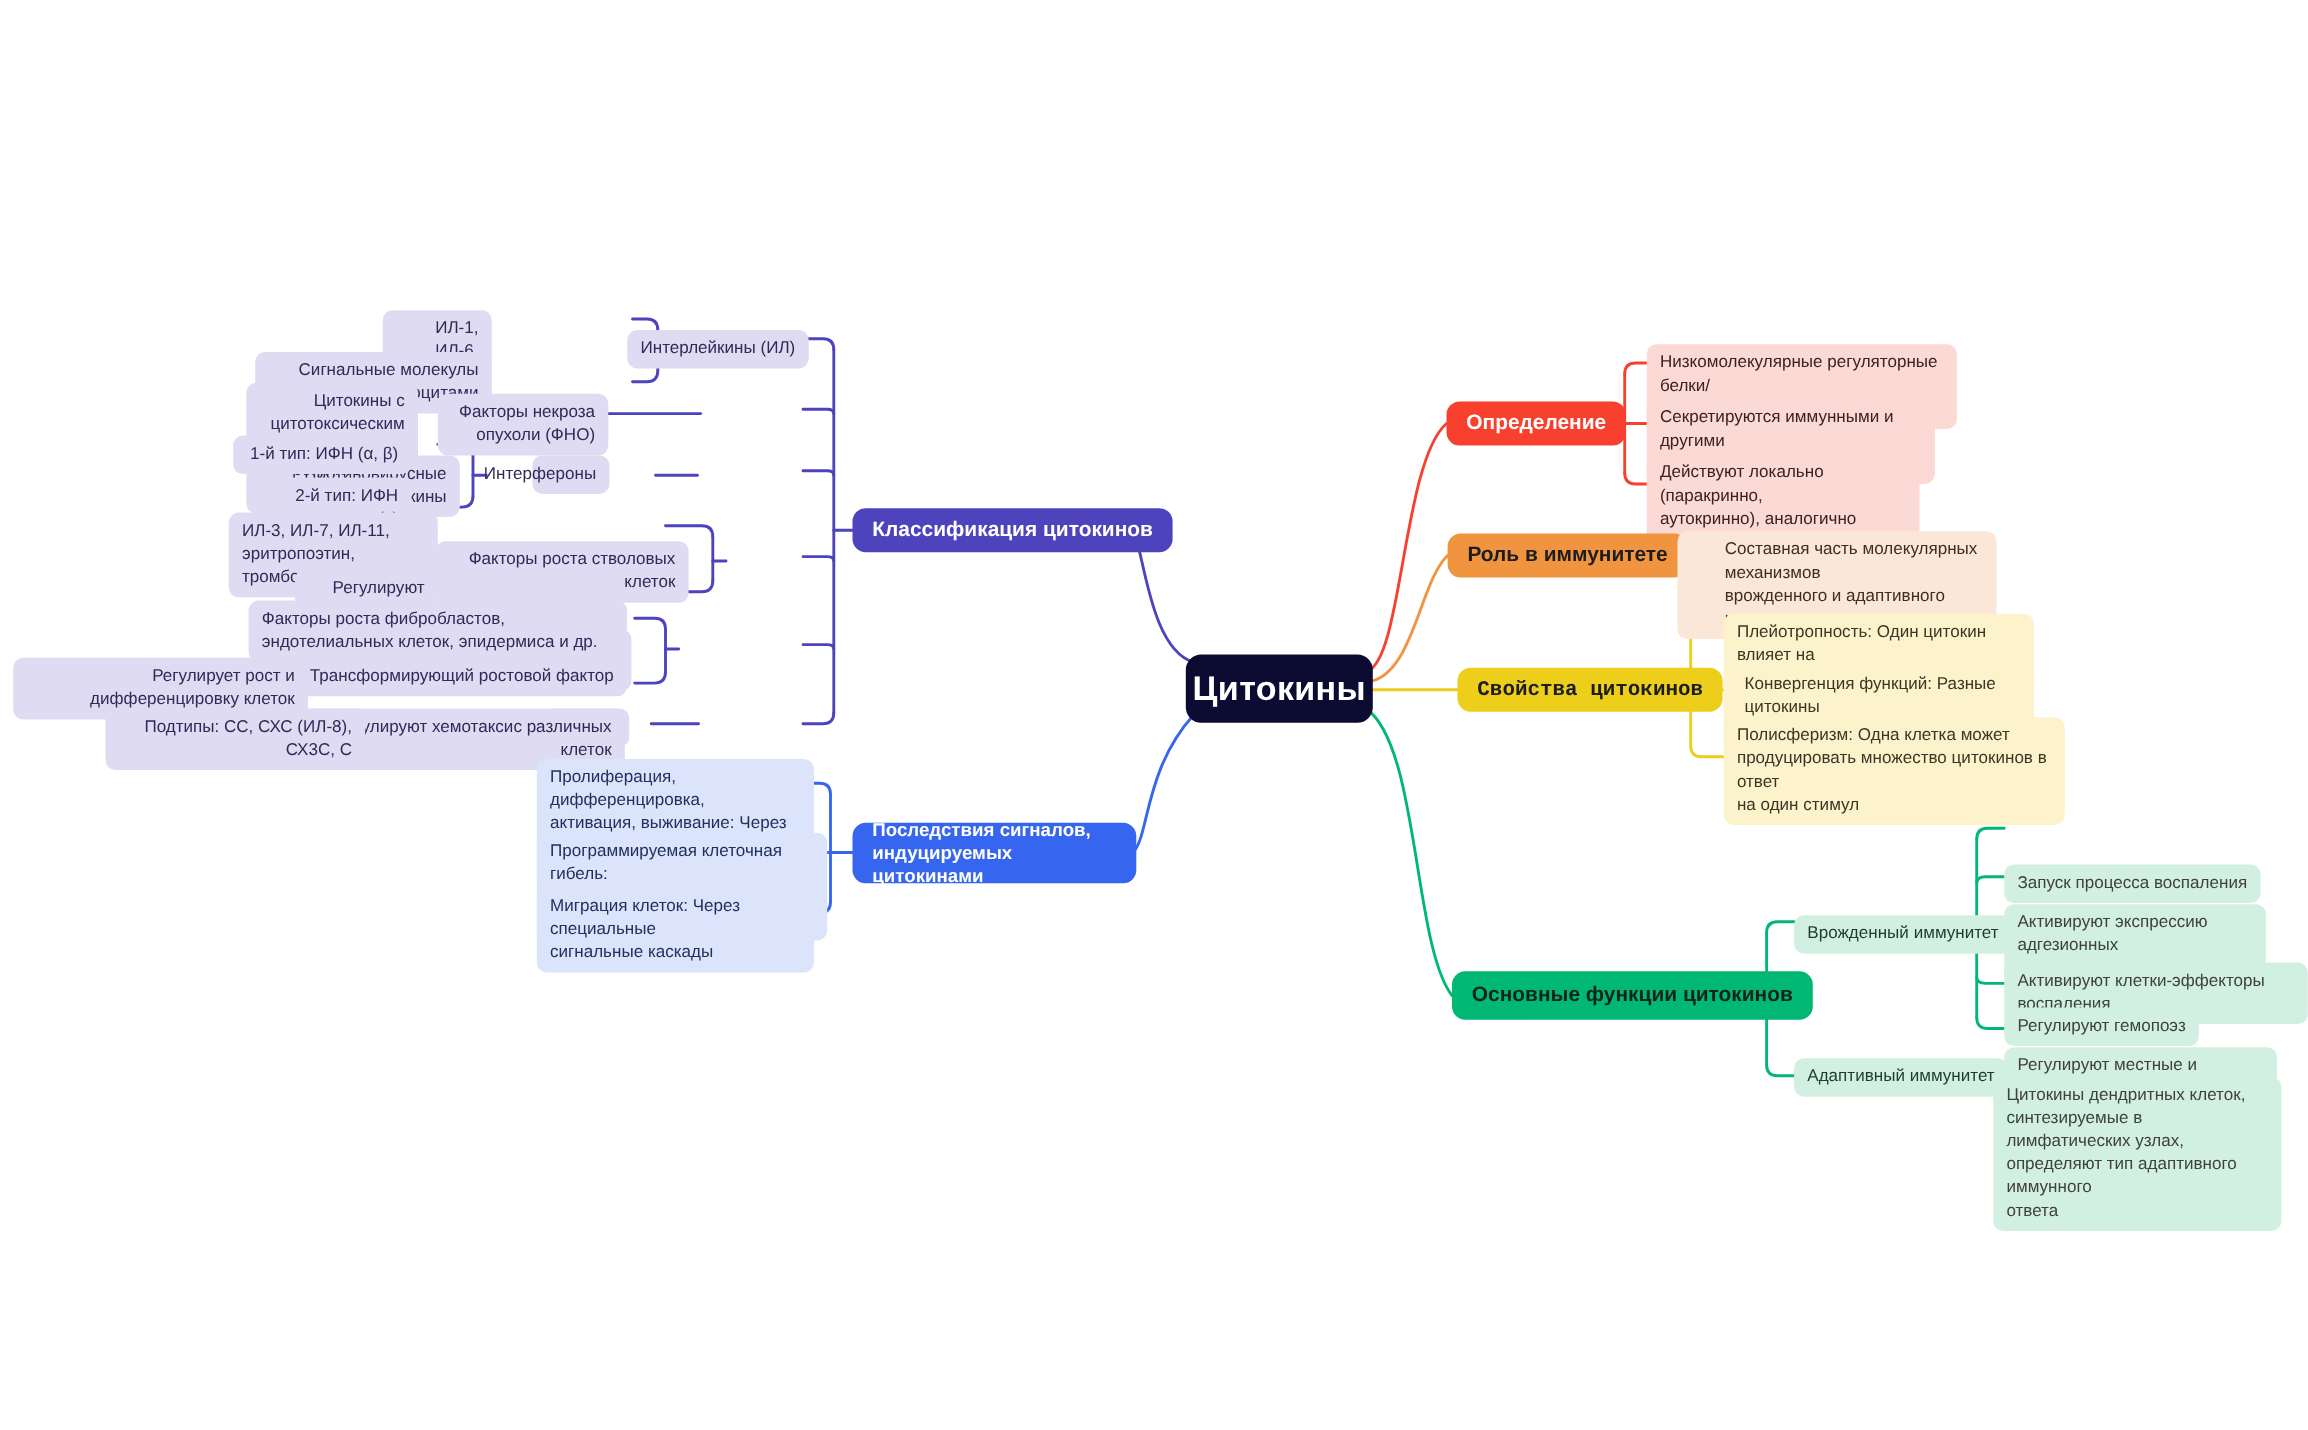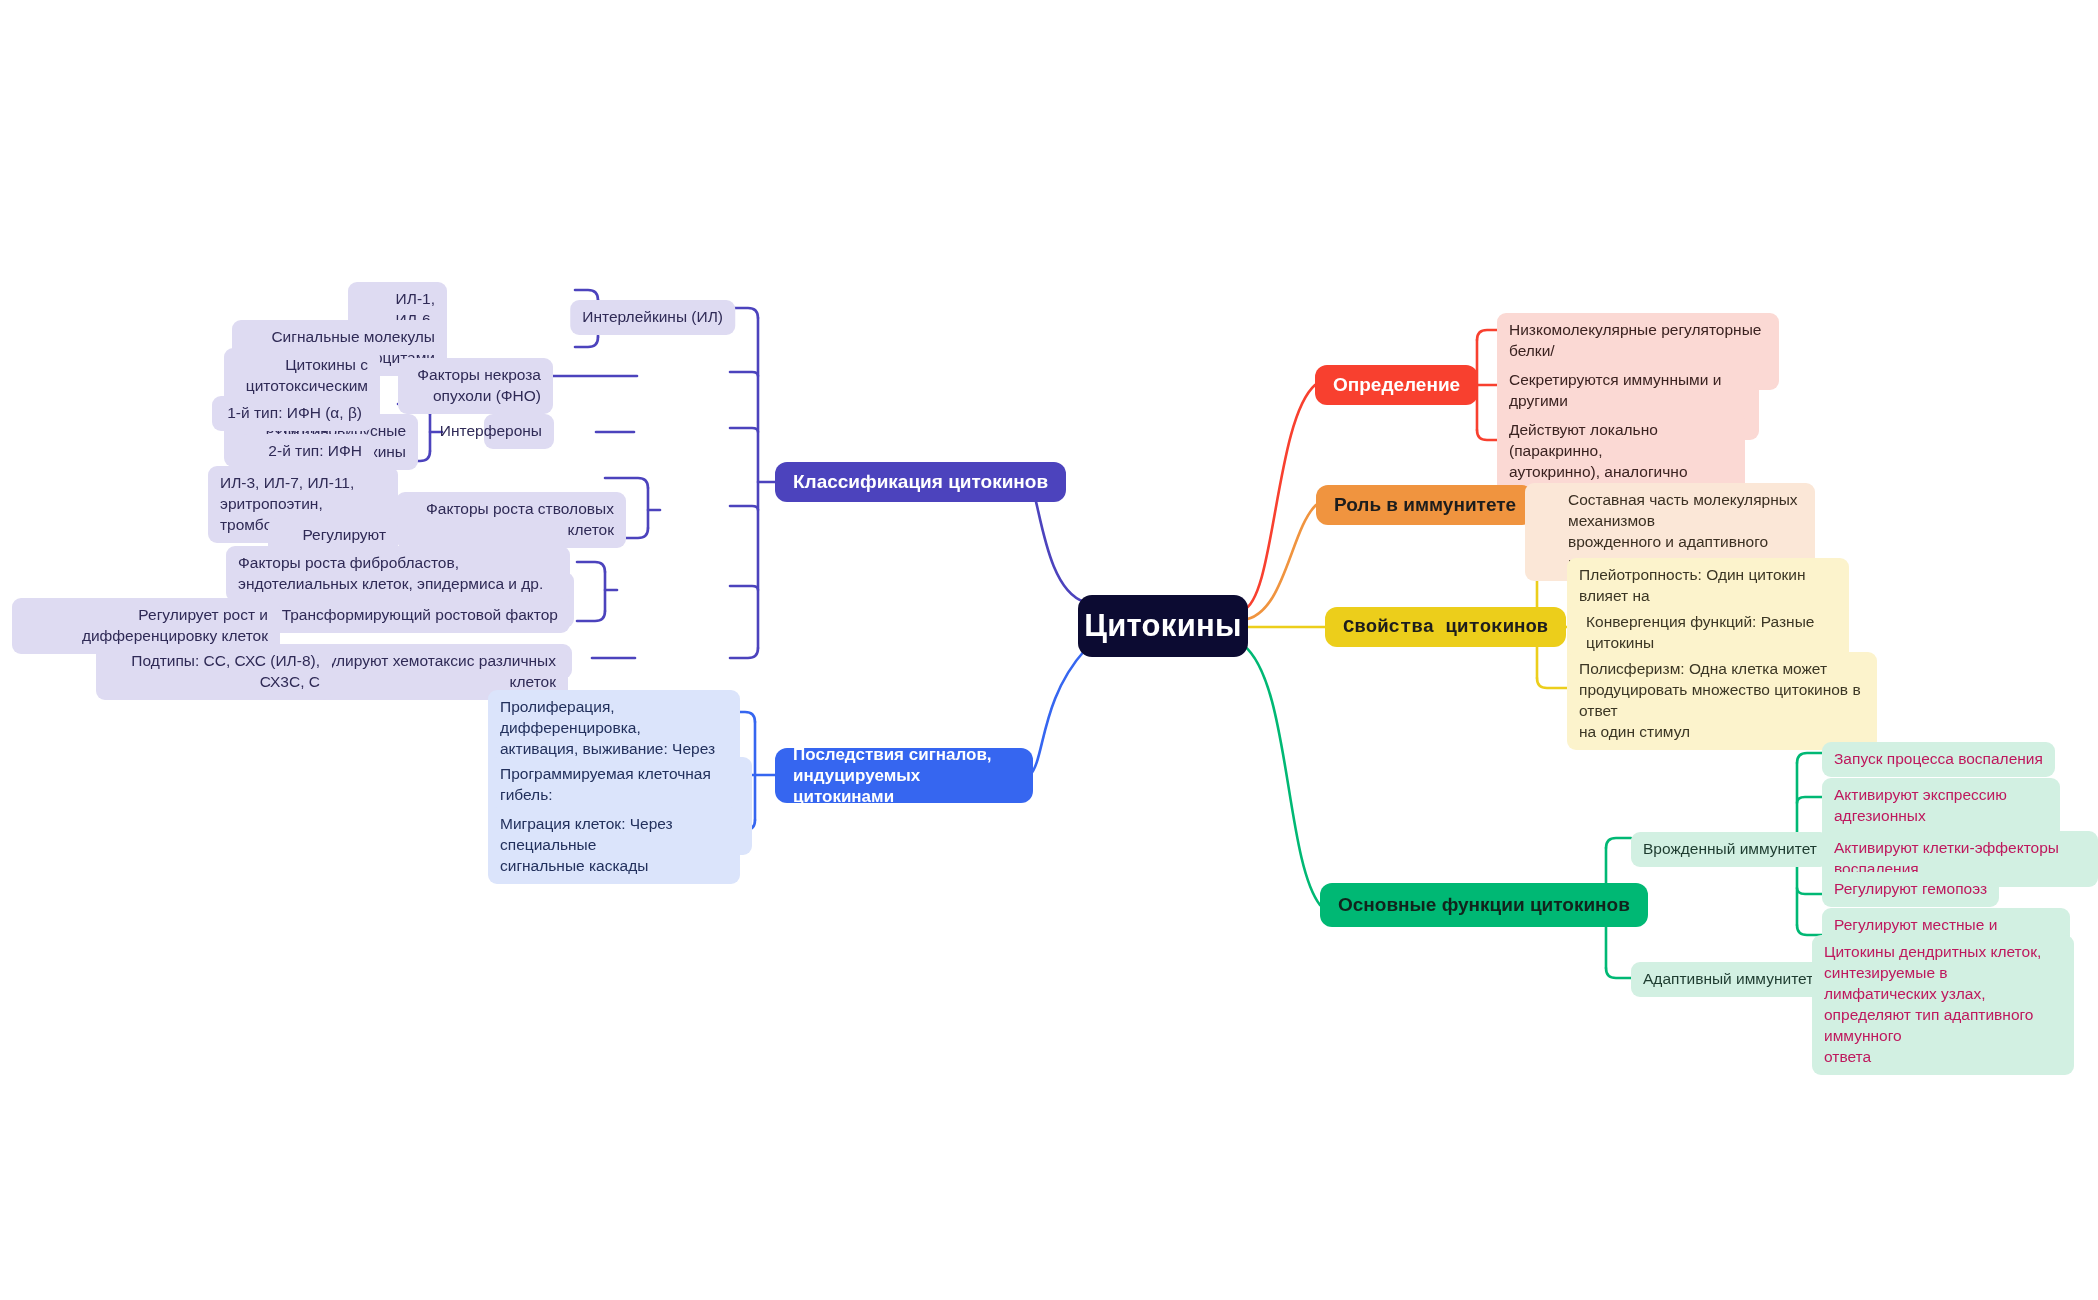--- a/index.html
+++ b/index.html
@@ -37,21 +37,21 @@
   .l1.yellow{background:#ecce1b;color:#1d1d1d;font-family:Liberation Mono, monospace;}
   .l1.green{background:#00b874;color:#11241c;}
   .l1.violet{background:#4c43bd;color:#ffffff;}
   .l1.blue{background:#3666f0;color:#ffffff;}
 
   
   .leaf{font-size:15.5px;border-radius:9px;padding:7px 12px;line-height:1.35;}
   .leaf.red{background:#fbd9d4;color:#3a2220;}
   .leaf.orange{background:#fbe7d7;color:#3a2f22;padding-left:43px;}
   .leaf.yellow{background:#fcf3cc;color:#3b3624;}
-  .leaf.green{background:#d2f0e2;color:#be185d;}
+  .leaf.green{background:#d2f0e2;color:#404040;margin-top:44px;}
   .leaf.green-mid{background:#d2f0e2;color:#1d3b2f;}
   .leaf.violet{background:#dedbf2;color:#2f2a56;}
   .leaf.blue{background:#dbe4fb;color:#22305c;}
 
   .right-align{justify-content:flex-end;text-align:right;}
 </style>
 </head>
 <body>
 
 <div id="canvas">

